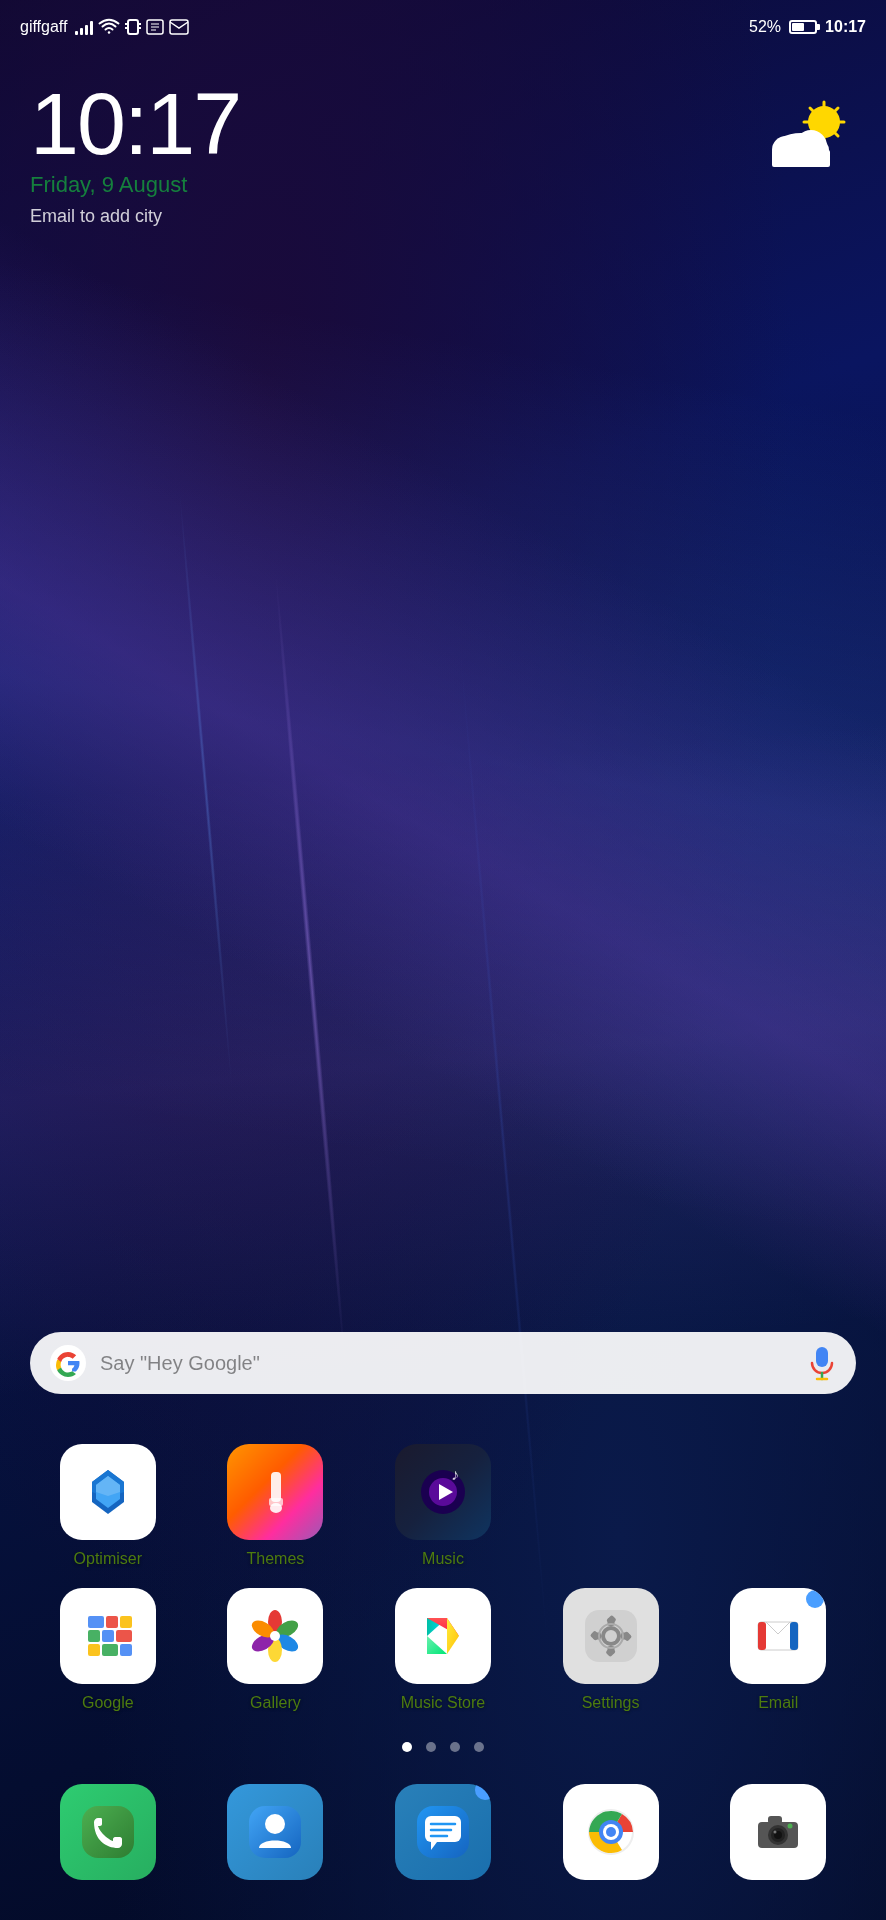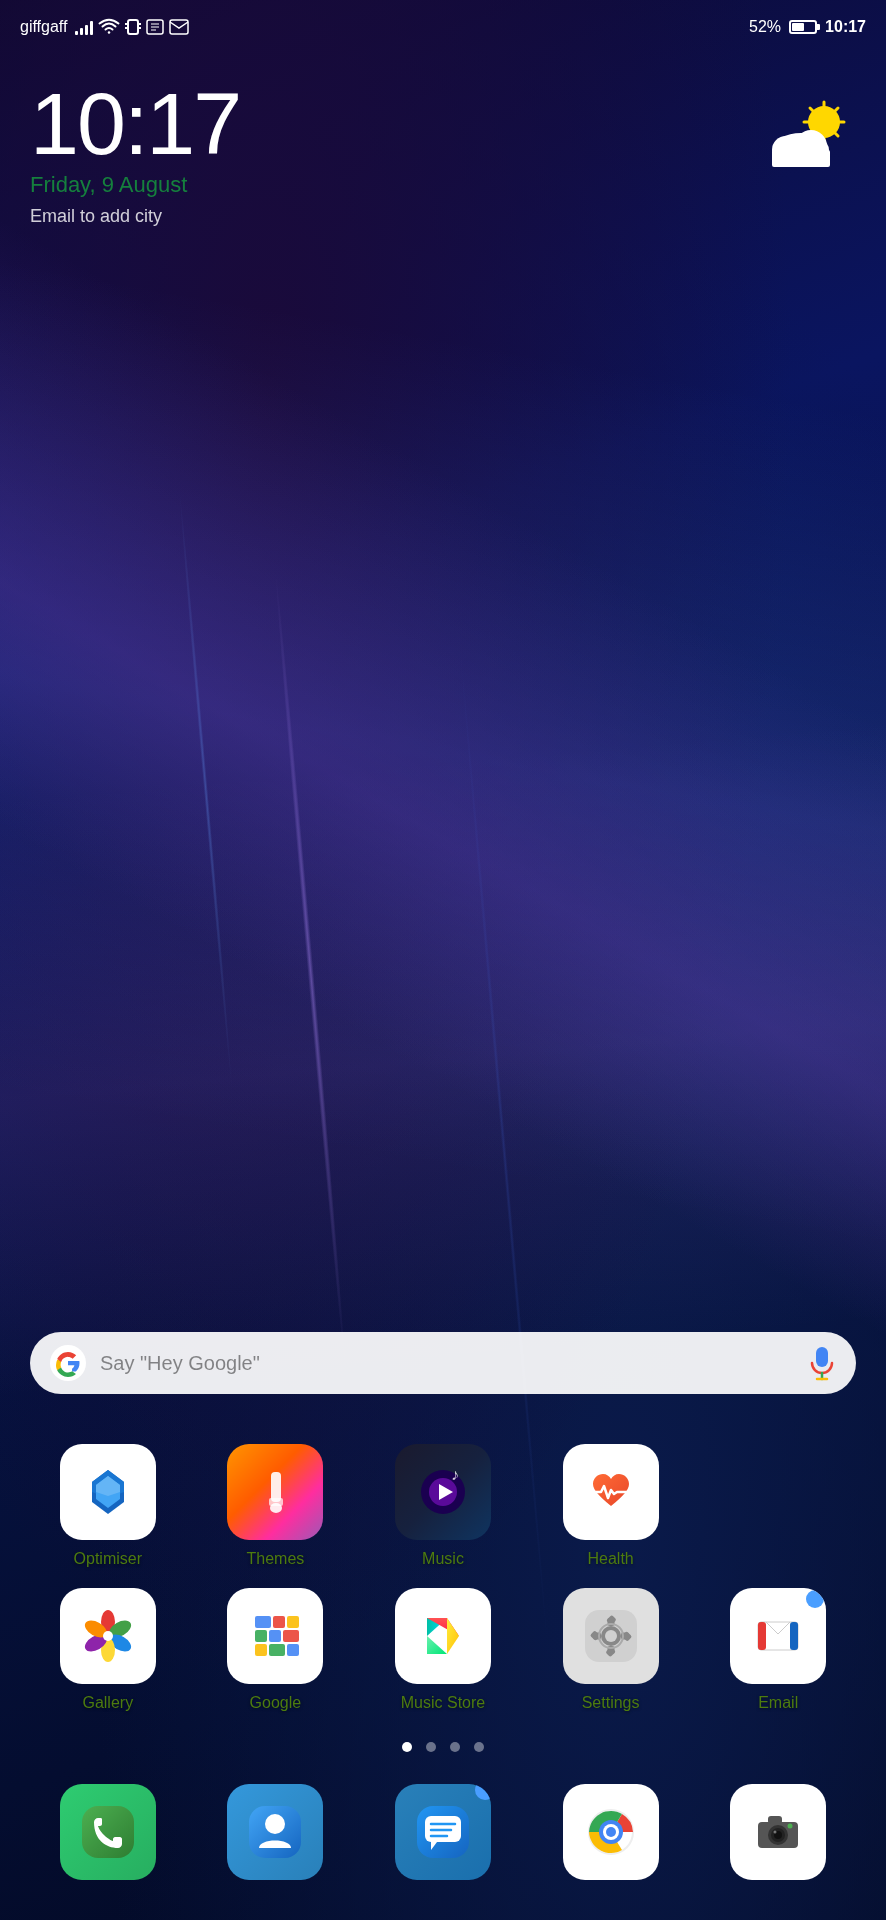--- a/index.html
+++ b/index.html
@@ -494,41 +494,44 @@
           <path d="M26 22v16l14-8-14-8z" fill="white"></path>
           <circle cx="30" cy="30" r="4" fill="white" opacity="0.9"></circle>
 
           <text x="38" y="18" font-size="16" fill="white" opacity="0.8">♪</text>
         </svg>
       </div>
       <span class="app-label">Music</span>
     </div>
 
 
-    <div class="app-item">
-      <div class="app-icon icon-health">
+  </div>
+
+  <div class="app-grid" style="padding-top: 20px;">
+
+    <div class="app-item">
+      <div class="app-icon icon-google">
         <svg width="60" height="60" viewBox="0 0 60 60">
           <rect x="4" y="4" width="52" height="52" rx="14" fill="white"></rect>
 
-          <path d="M30 44 C18 34 12 28 12 22 C12 16 17 12 22 12 C25.5 12 28.5 14 30 17 C31.5 14 34.5 12 38 12 C43 12 48 16 48 22 C48 28 42 34 30 44Z" fill="url(#heartGrad)"></path>
-          <defs>
-            <linearGradient id="heartGrad" x1="0%" y1="0%" x2="100%" y2="100%">
-              <stop offset="0%" style="stop-color:#FF6B35"></stop>
-              <stop offset="100%" style="stop-color:#E8472A"></stop>
-            </linearGradient>
-          </defs>
-
-          <polyline points="14,30 20,30 23,24 27,36 30,28 33,32 36,30 46,30" stroke="white" stroke-width="2.5" fill="none" stroke-linecap="round" stroke-linejoin="round"></polyline>
-        </svg>
-      </div>
-      <span class="app-label">Health</span>
-    </div>
-  </div>
-
-  <div class="app-grid" style="padding-top: 20px;">
+          <rect x="10" y="10" width="16" height="12" rx="2" fill="#4285F4" opacity="0.9"></rect>
+          <rect x="28" y="10" width="12" height="12" rx="2" fill="#EA4335" opacity="0.9"></rect>
+          <rect x="42" y="10" width="12" height="12" rx="2" fill="#FBBC05" opacity="0.9"></rect>
+
+          <rect x="10" y="24" width="12" height="12" rx="2" fill="#34A853" opacity="0.9"></rect>
+          <rect x="24" y="24" width="12" height="12" rx="2" fill="#4285F4" opacity="0.9"></rect>
+          <rect x="38" y="24" width="16" height="12" rx="2" fill="#EA4335" opacity="0.9"></rect>
+
+          <rect x="10" y="38" width="12" height="12" rx="2" fill="#FBBC05" opacity="0.9"></rect>
+          <rect x="24" y="38" width="16" height="12" rx="2" fill="#34A853" opacity="0.9"></rect>
+          <rect x="42" y="38" width="12" height="12" rx="2" fill="#4285F4" opacity="0.9"></rect>
+        </svg>
+      </div>
+      <span class="app-label">Google</span>
+    </div>
 
     <div class="app-item">
       <div class="app-icon icon-gallery">
         <svg width="60" height="60" viewBox="0 0 60 60">
           <rect x="4" y="4" width="52" height="52" rx="14" fill="white"></rect>
 
           <g transform="translate(30,30)">
 
             <ellipse cx="0" cy="-14" rx="7" ry="12" fill="#E53935" transform="rotate(0)"></ellipse>
 
@@ -539,41 +542,20 @@
             <ellipse cx="0" cy="-14" rx="7" ry="12" fill="#FDD835" transform="rotate(180)"></ellipse>
 
             <ellipse cx="0" cy="-14" rx="7" ry="12" fill="#8E24AA" transform="rotate(240)"></ellipse>
 
             <ellipse cx="0" cy="-14" rx="7" ry="12" fill="#FB8C00" transform="rotate(300)"></ellipse>
             <circle cx="0" cy="0" r="5" fill="white"></circle>
           </g>
         </svg>
       </div>
       <span class="app-label">Gallery</span>
-    </div>
-
-    <div class="app-item">
-      <div class="app-icon icon-google">
-        <svg width="60" height="60" viewBox="0 0 60 60">
-          <rect x="4" y="4" width="52" height="52" rx="14" fill="white"></rect>
-
-          <rect x="10" y="10" width="16" height="12" rx="2" fill="#4285F4" opacity="0.9"></rect>
-          <rect x="28" y="10" width="12" height="12" rx="2" fill="#EA4335" opacity="0.9"></rect>
-          <rect x="42" y="10" width="12" height="12" rx="2" fill="#FBBC05" opacity="0.9"></rect>
-
-          <rect x="10" y="24" width="12" height="12" rx="2" fill="#34A853" opacity="0.9"></rect>
-          <rect x="24" y="24" width="12" height="12" rx="2" fill="#4285F4" opacity="0.9"></rect>
-          <rect x="38" y="24" width="16" height="12" rx="2" fill="#EA4335" opacity="0.9"></rect>
-
-          <rect x="10" y="38" width="12" height="12" rx="2" fill="#FBBC05" opacity="0.9"></rect>
-          <rect x="24" y="38" width="16" height="12" rx="2" fill="#34A853" opacity="0.9"></rect>
-          <rect x="42" y="38" width="12" height="12" rx="2" fill="#4285F4" opacity="0.9"></rect>
-        </svg>
-      </div>
-      <span class="app-label">Google</span>
     </div>
 
     <div class="app-item">
       <div class="app-icon icon-playstore">
         <svg width="60" height="60" viewBox="0 0 60 60">
           <rect x="4" y="4" width="52" height="52" rx="14" fill="white"></rect>
 
           <defs>
             <linearGradient id="ps1" x1="0%" y1="0%" x2="100%" y2="0%">
               <stop offset="0%" style="stop-color:#00BFA5"></stop>

